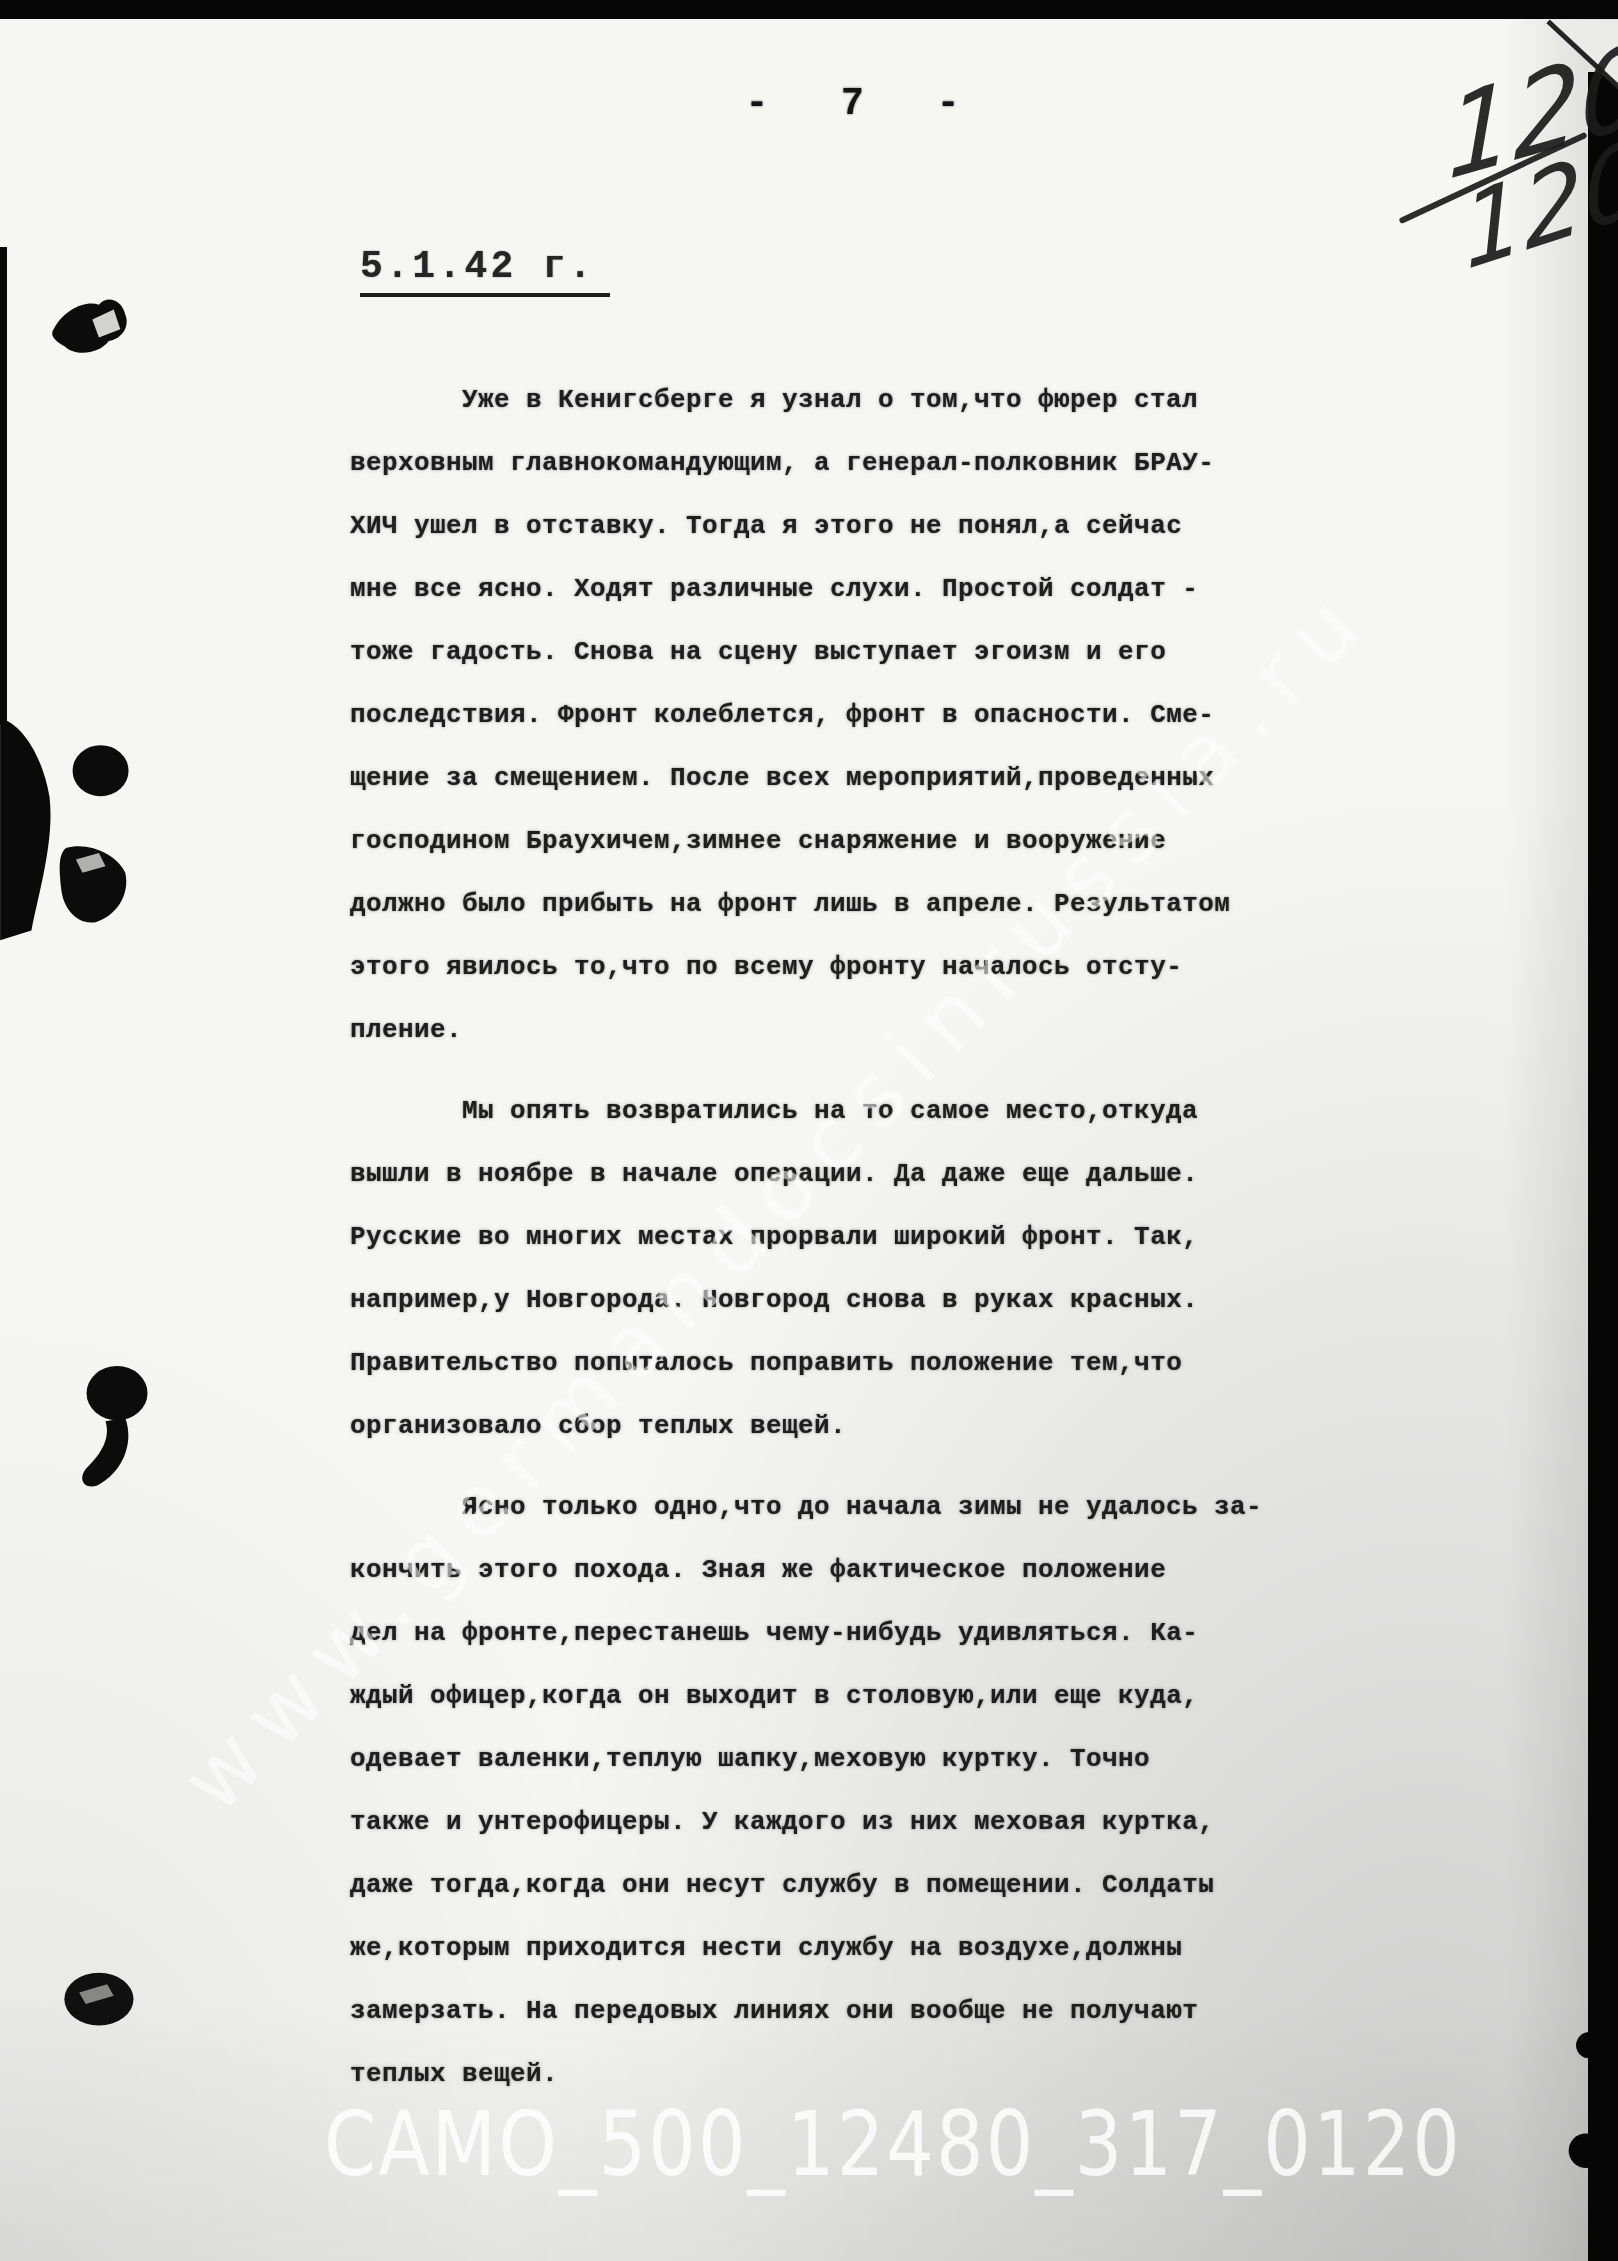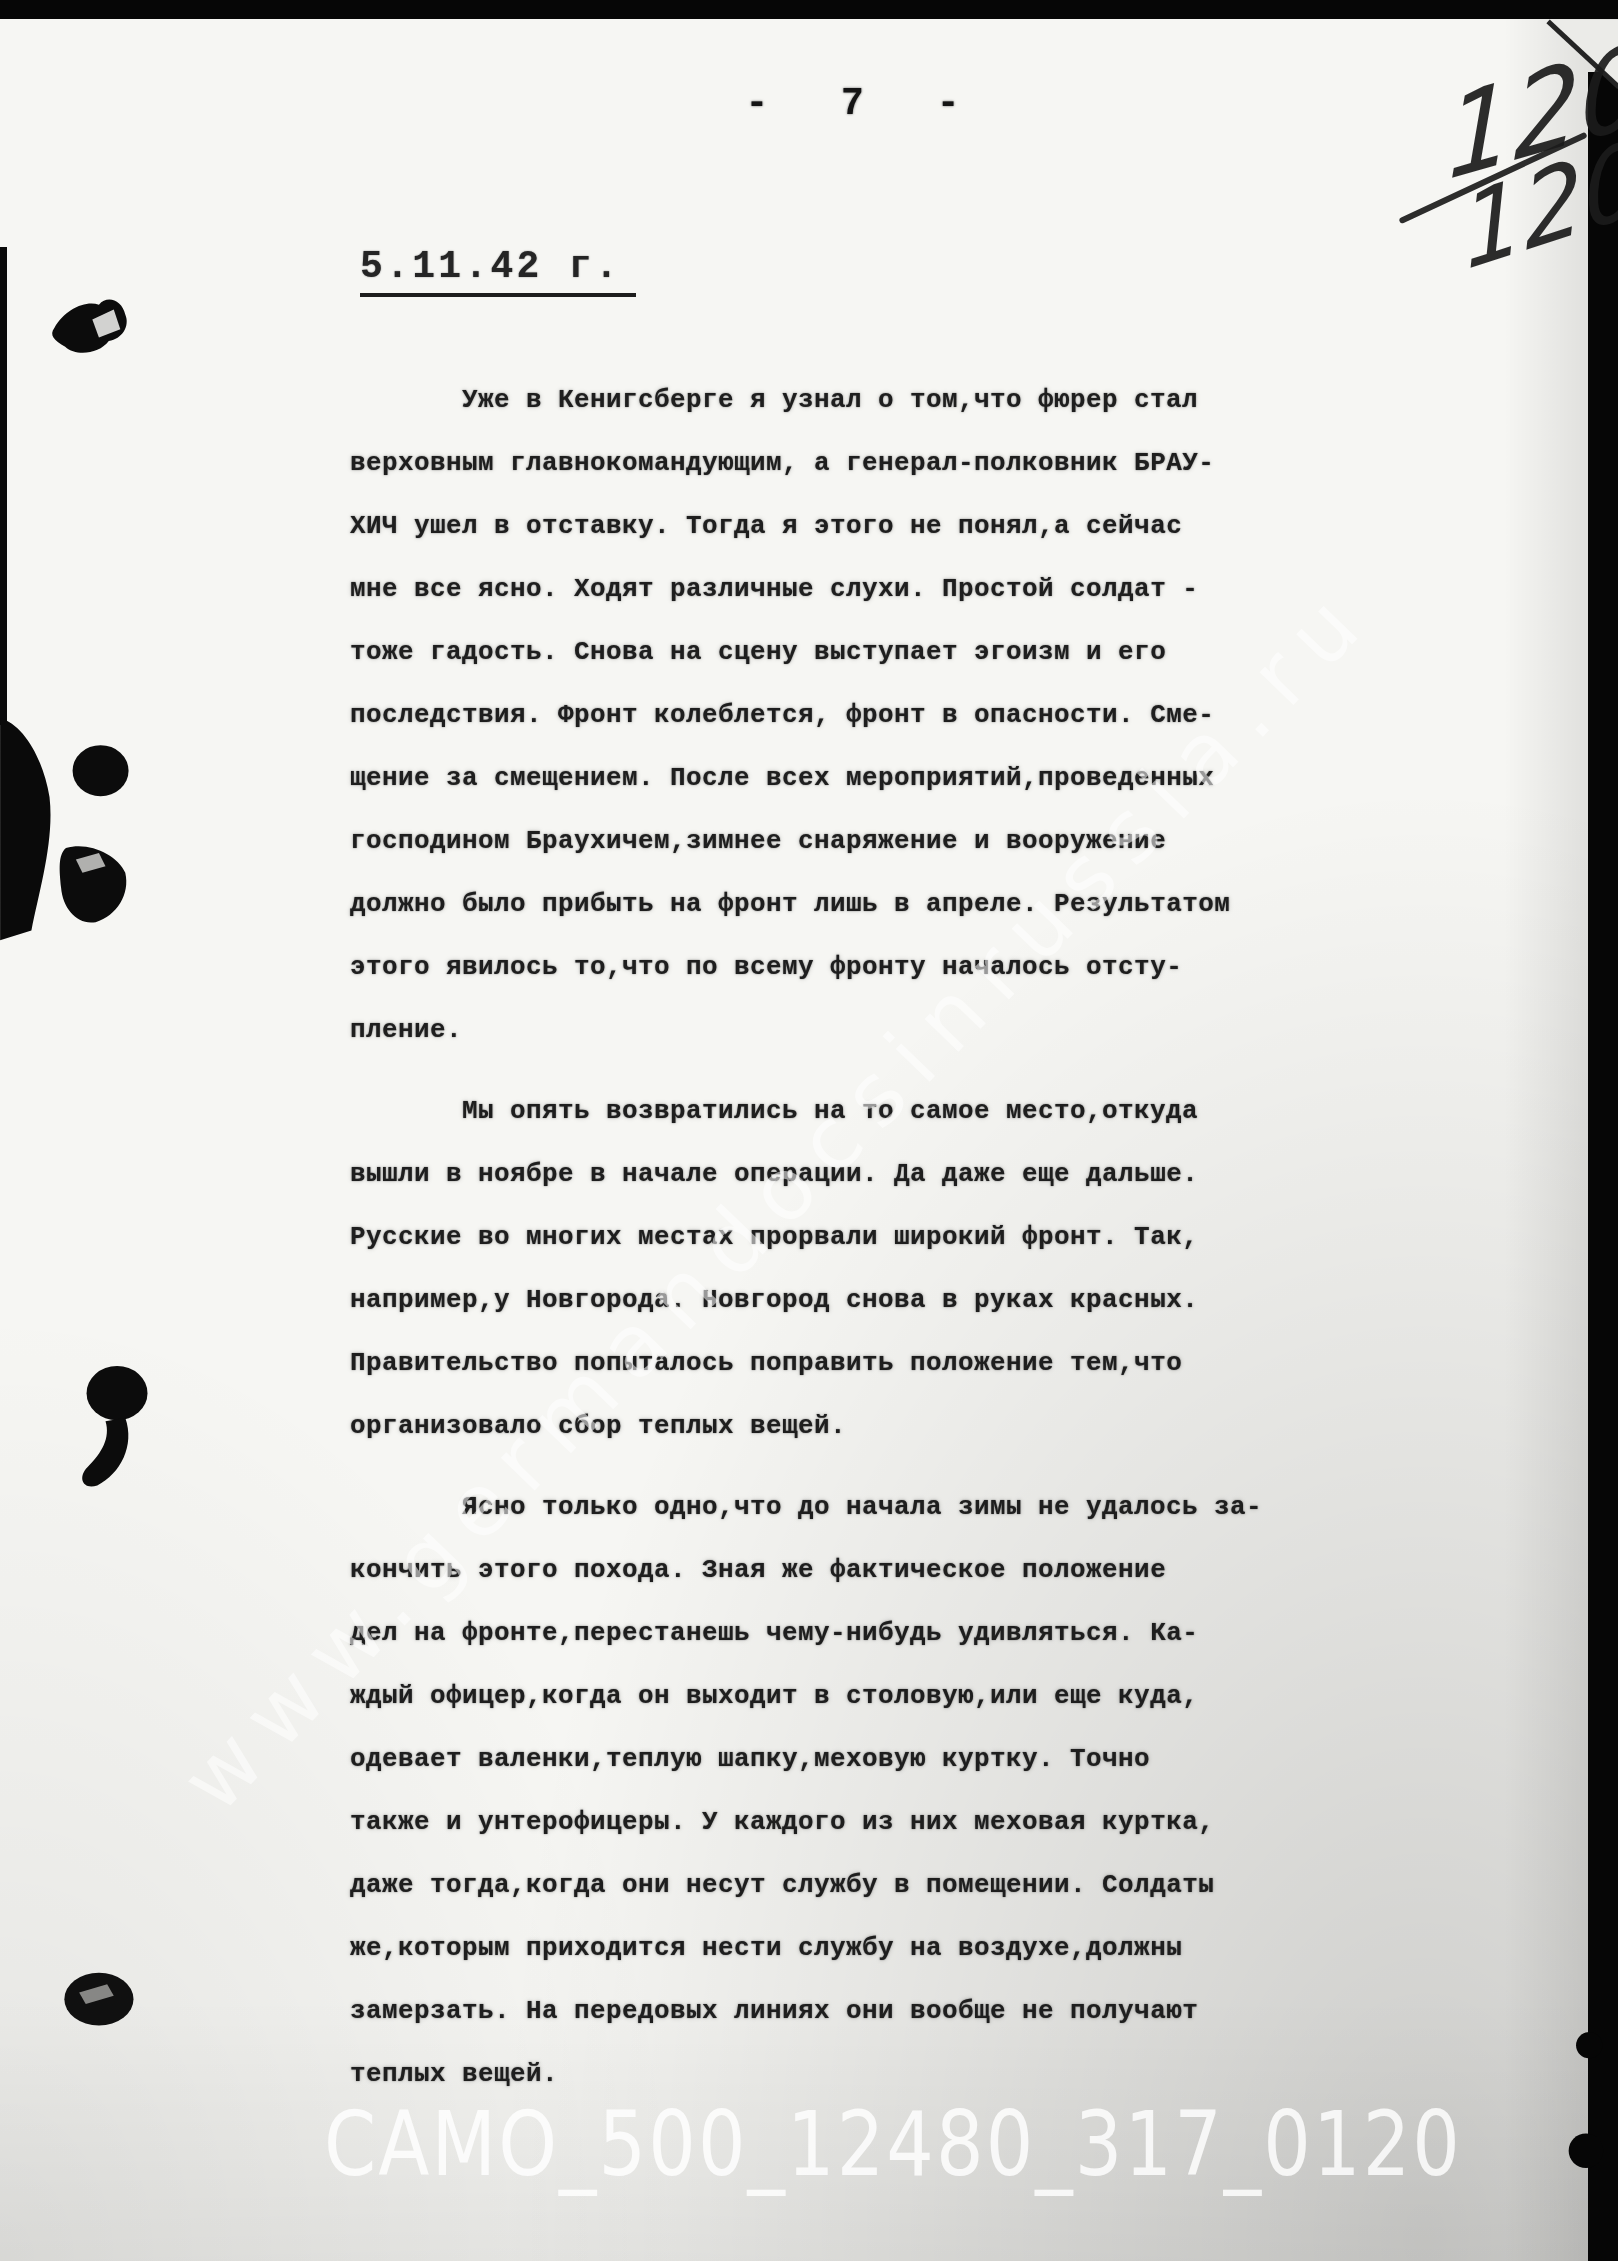--- a/index.html
+++ b/index.html
@@ -99,21 +99,21 @@
     <circle cx="1930" cy="2484" r="16" fill="#060606"></circle>
     <circle cx="1926" cy="2612" r="21" fill="#060606"></circle>
   </svg>
 
   <div class="page-number">- 7 -</div>
 
   <div class="hw hw-top">120</div>
   <div class="hw-strike"></div>
   <div class="hw hw-bottom">120</div>
 
-  <div class="date-heading">5.11.42 г.</div>
+  <div class="date-heading">5.1.42 г.</div>
 
   <div class="typed"><div class="para"><div class="tline indent">Уже в Кенигсберге я узнал о том,что фюрер стал</div><div class="tline">верховным главнокомандующим, а генерал-полковник БРАУ-</div><div class="tline">ХИЧ ушел в отставку. Тогда я этого не понял,а сейчас</div><div class="tline">мне все ясно. Ходят различные слухи. Простой солдат -</div><div class="tline">тоже гадость. Снова на сцену выступает эгоизм и его</div><div class="tline">последствия. Фронт колеблется, фронт в опасности. Сме-</div><div class="tline">щение за смещением. После всех мероприятий,проведенных</div><div class="tline">господином Браухичем,зимнее снаряжение и вооружение</div><div class="tline">должно было прибыть на фронт лишь в апреле. Результатом</div><div class="tline">этого явилось то,что по всему фронту началось отсту-</div><div class="tline">пление.</div></div><div class="para"><div class="tline indent">Мы опять возвратились на то самое место,откуда</div><div class="tline">вышли в ноябре в начале операции. Да даже еще дальше.</div><div class="tline">Русские во многих местах прорвали широкий фронт. Так,</div><div class="tline">например,у Новгорода. Новгород снова в руках красных.</div><div class="tline">Правительство попыталось поправить положение тем,что</div><div class="tline">организовало сбор теплых вещей.</div></div><div class="para"><div class="tline indent">Ясно только одно,что до начала зимы не удалось за-</div><div class="tline">кончить этого похода. Зная же фактическое положение</div><div class="tline">дел на фронте,перестанешь чему-нибудь удивляться. Ка-</div><div class="tline">ждый офицер,когда он выходит в столовую,или еще куда,</div><div class="tline">одевает валенки,теплую шапку,меховую куртку. Точно</div><div class="tline">также и унтерофицеры. У каждого из них меховая куртка,</div><div class="tline">даже тогда,когда они несут службу в помещении. Солдаты</div><div class="tline">же,которым приходится нести службу на воздухе,должны</div><div class="tline">замерзать. На передовых линиях они вообще не получают</div><div class="tline">теплых вещей.</div></div></div>
 
   <div class="wm-diagonal">www.germandocsinrussia.ru</div>
   <div class="wm-code">CAMO_500_12480_317_0120</div>
 
 </div>
 
 
 </body></html>

